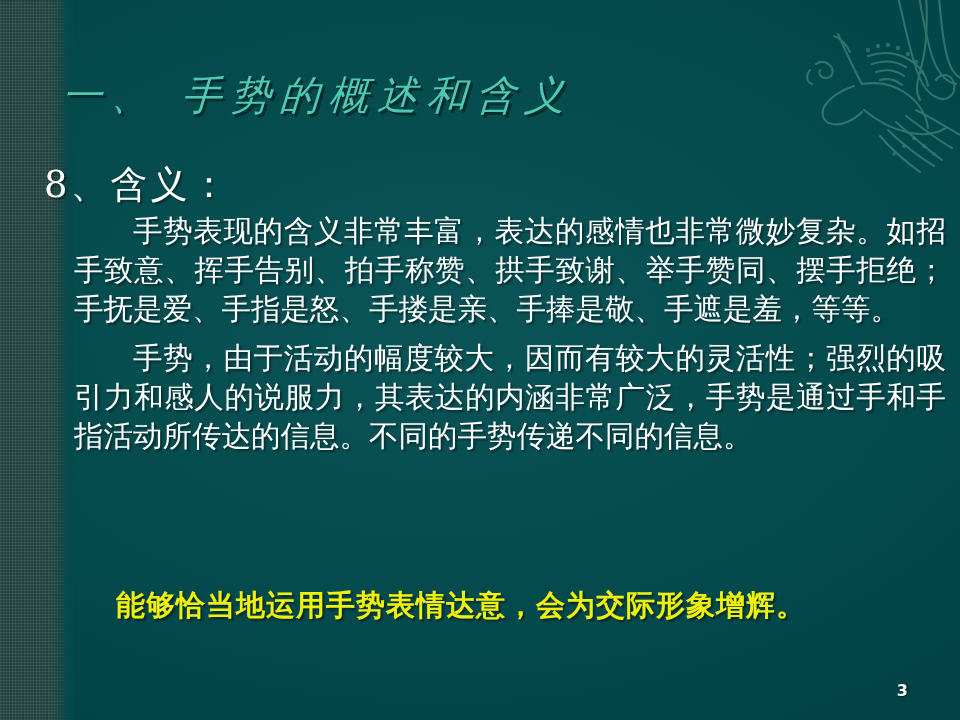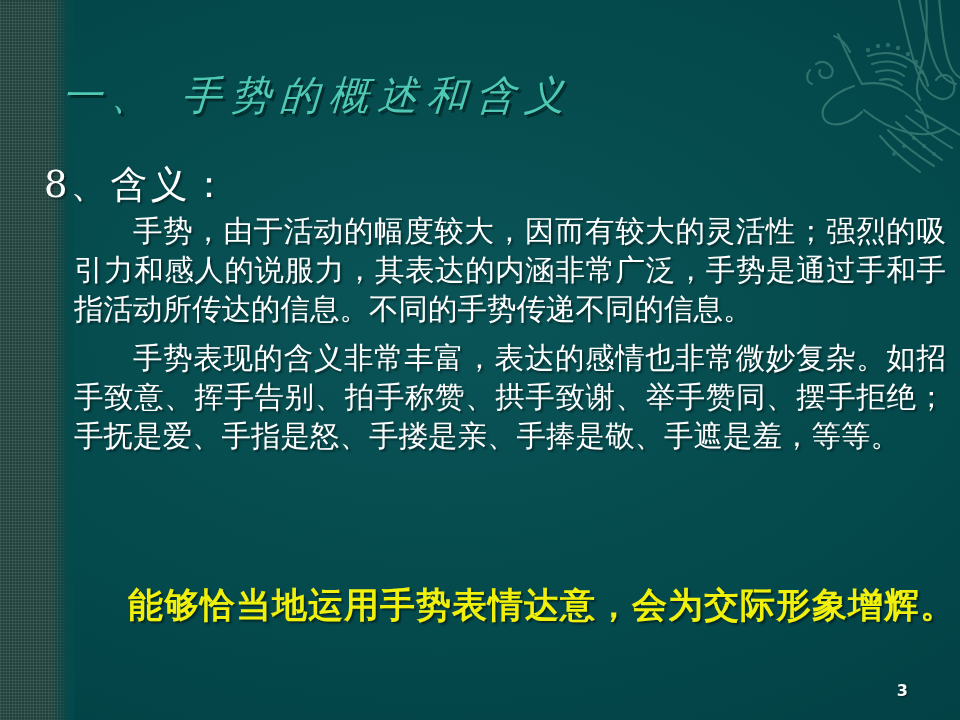--- a/index.html
+++ b/index.html
@@ -121,28 +121,27 @@
     font-weight: 500;
   }
   .para + .para { margin-top: 10px; }
 
   
   .emphasis {
     position: absolute;
     left: 116px;
     top: 586px;
     font-family: "DejaVu Serif", "Liberation Serif", serif;
-    font-size: 35px;
+    font-size: 29px;
     line-height: 38px;
     color: #f0f00c;
     letter-spacing: 1px;
     text-shadow: 2px 2px 2px rgba(0,0,0,0.45);
     white-space: nowrap;
     font-weight: 600;
-    margin-left: 12px;
   }
 
   
   .page-number {
     position: absolute;
     right: 52px;
     bottom: 20px;
     font-family: "DejaVu Sans", "Liberation Sans", sans-serif;
     font-size: 16px;
     font-weight: bold;
@@ -204,21 +203,21 @@
         <circle cx="118" cy="164" r="1.9"></circle>
       </g>
     </svg>
   </div>
 
   <div class="title">一、 手势的概述和含义</div>
 
   <div class="heading2">8、含义：</div>
 
   <div class="body-block">
+    <p class="para">手势表现的含义非常丰富，表达的感情也非常微妙复杂。如招手致意、挥手告别、拍手称赞、拱手致谢、举手赞同、摆手拒绝；手抚是爱、手指是怒、手搂是亲、手捧是敬、手遮是羞，等等。</p>
     <p class="para">手势，由于活动的幅度较大，因而有较大的灵活性；强烈的吸引力和感人的说服力，其表达的内涵非常广泛，手势是通过手和手指活动所传达的信息。不同的手势传递不同的信息。</p>
-    <p class="para">手势表现的含义非常丰富，表达的感情也非常微妙复杂。如招手致意、挥手告别、拍手称赞、拱手致谢、举手赞同、摆手拒绝；手抚是爱、手指是怒、手搂是亲、手捧是敬、手遮是羞，等等。</p>
   </div>
 
   <div class="emphasis">能够恰当地运用手势表情达意，会为交际形象增辉。</div>
 
   <div class="page-number">3</div>
 
 </div>
 
 </body></html>

